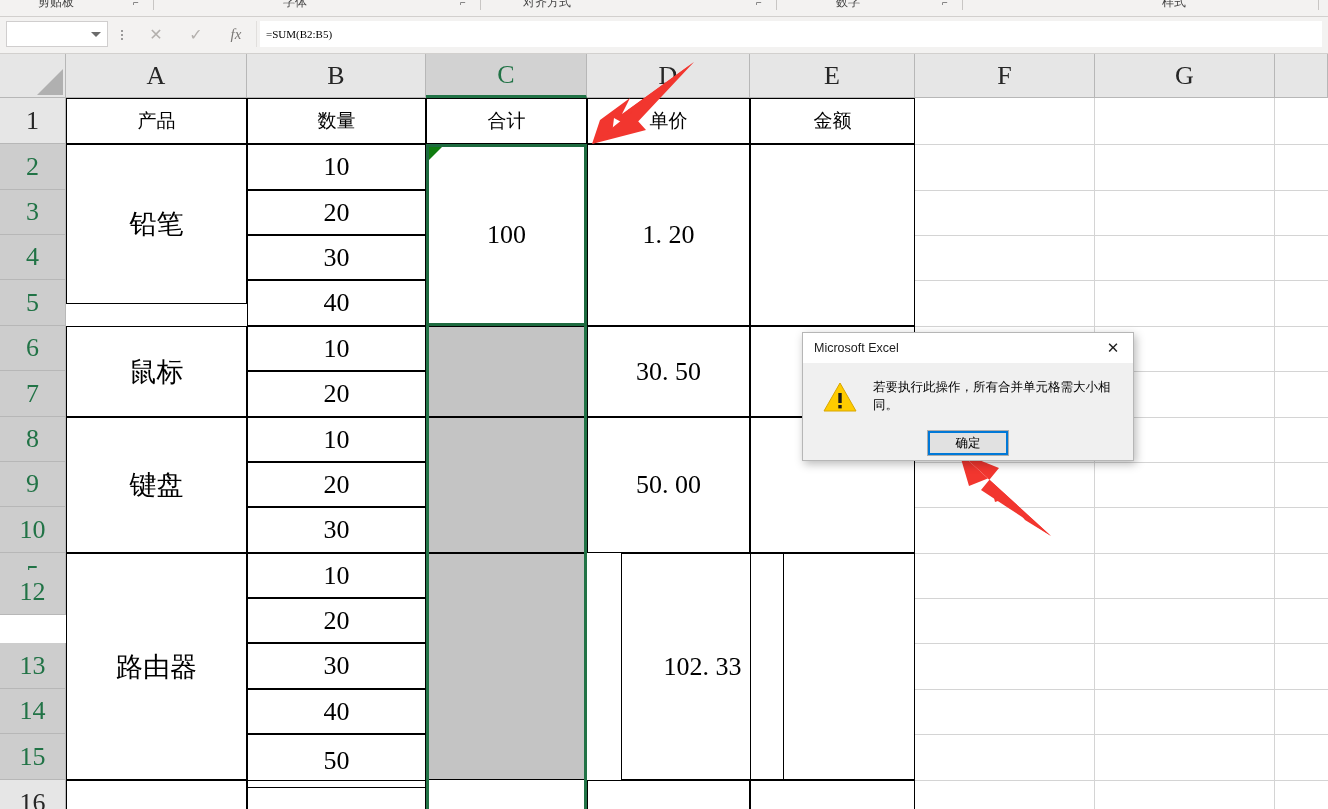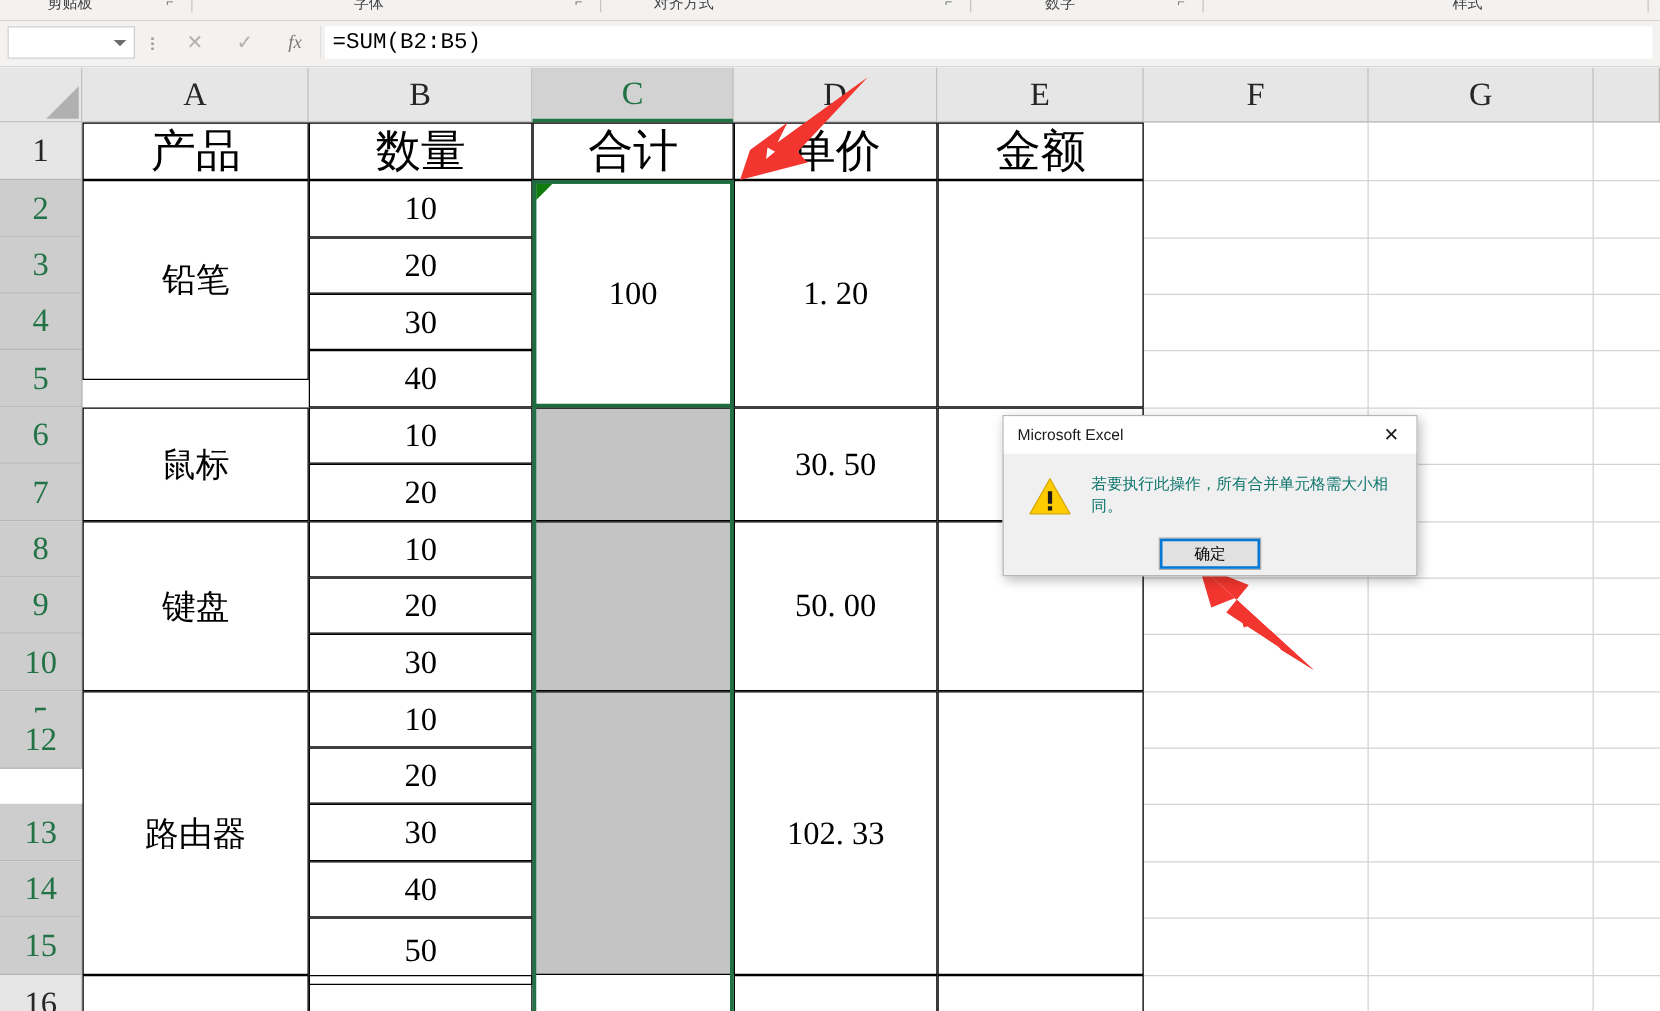--- a/index.html
+++ b/index.html
@@ -109,23 +109,23 @@
     left: 260px; top: 4px;
     right: 6px; height: 26px;
     background: #ffffff;
     border: none;
     display: flex;
     align-items: center;
     padding-left: 6px;
     box-sizing: border-box;
   }
   .formula-text {
-    font-size: 18px;
+    font-size: 11px;
     color: #000000;
-    font-family: Liberation Mono, monospace;
+    font-family: Liberation Serif, serif;
   }
 
   
   .grid {
     position: absolute;
     left: 0; top: 54px;
     width: 1328px;
     height: 755px;
     overflow: hidden;
     background: #ffffff;
@@ -188,21 +188,21 @@
     box-sizing: border-box;
     display: flex;
     align-items: center;
     justify-content: center;
     font-family: "Liberation Serif", serif;
     color: #000000;
     background: transparent;
     overflow: hidden;
   }
   .cell.bordered { border: 1px solid #000000; }
-  .cell.hdr { font-size: 36px; }
+  .cell.hdr { font-size: 19px; }
   .cell.num { font-size: 26px; }
   .cell.prod { font-size: 27px; }
   .cell.shade { background: #c4c4c4; }
   .gridline-v {
     position: absolute;
     width: 1px;
     background: #d4d4d4;
   }
   .gridline-h {
     position: absolute;
@@ -272,21 +272,21 @@
     align-items: center;
   }
   .warn-icon {
     position: relative;
     width: 34px; height: 30px;
     margin-left: 20px;
     flex: none;
   }
   .dlg-msg {
     font-size: 12.5px;
-    color: #0f766e;
+    color: #000000;
     margin-left: 16px;
     line-height: 1.4;
   }
   .dlg-btn {
     position: absolute;
     left: 124px; top: 97px;
     width: 82px; height: 26px;
     background: #e1e1e1;
     border: 1px solid #adadad;
     outline: 2px solid #0078d7;
@@ -431,21 +431,21 @@
   <div class="cell bordered num" style="left:247px;top:726px;width:179px;height:46px"></div>
 
   <div class="cell bordered num" style="left:426px;top:90px;width:161px;height:182px">100</div>
   <div class="cell bordered num shade" style="left:426px;top:272px;width:161px;height:91px"></div>
   <div class="cell bordered num shade" style="left:426px;top:363px;width:161px;height:136px"></div>
   <div class="cell bordered num shade" style="left:426px;top:499px;width:161px;height:227px"></div>
 
   <div class="cell bordered num" style="left:587px;top:90px;width:163px;height:182px">1. 20</div>
   <div class="cell bordered num" style="left:587px;top:272px;width:163px;height:91px">30. 50</div>
   <div class="cell bordered num" style="left:587px;top:363px;width:163px;height:136px">50. 00</div>
-  <div class="cell bordered num" style="left:587px;top:499px;width:163px;height:227px">102. 33</div>
+  <div class="cell bordered num" style="left:621px;top:499px;width:163px;height:227px">102. 33</div>
   <div class="cell bordered num" style="left:587px;top:726px;width:163px;height:46px"></div>
 
   <div class="cell bordered num" style="left:750px;top:90px;width:165px;height:182px"></div>
   <div class="cell bordered num" style="left:750px;top:272px;width:165px;height:91px"></div>
   <div class="cell bordered num" style="left:750px;top:363px;width:165px;height:136px"></div>
   <div class="cell bordered num" style="left:750px;top:499px;width:165px;height:227px"></div>
   <div class="cell bordered num" style="left:750px;top:726px;width:165px;height:46px"></div>
 
   <div class="sel-frame" style="left:426px;top:90px;width:161px;height:719px"></div>
   <div class="active-frame" style="left:426px;top:90px;width:161px;height:182px"></div>

